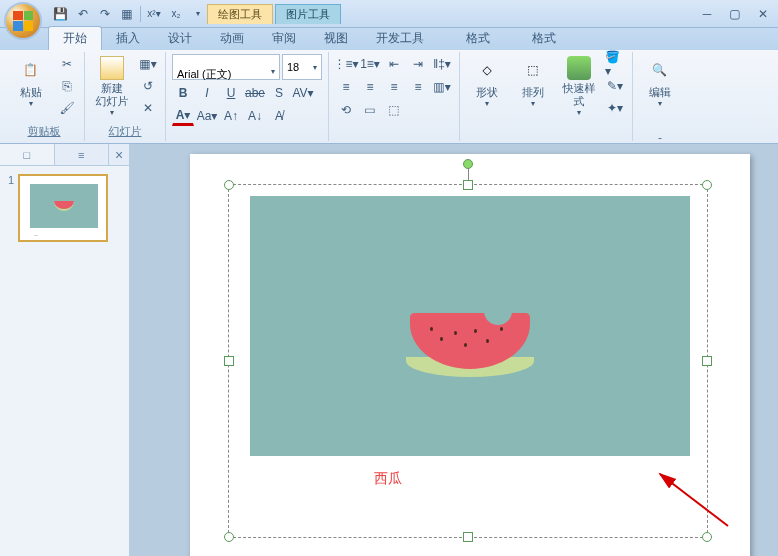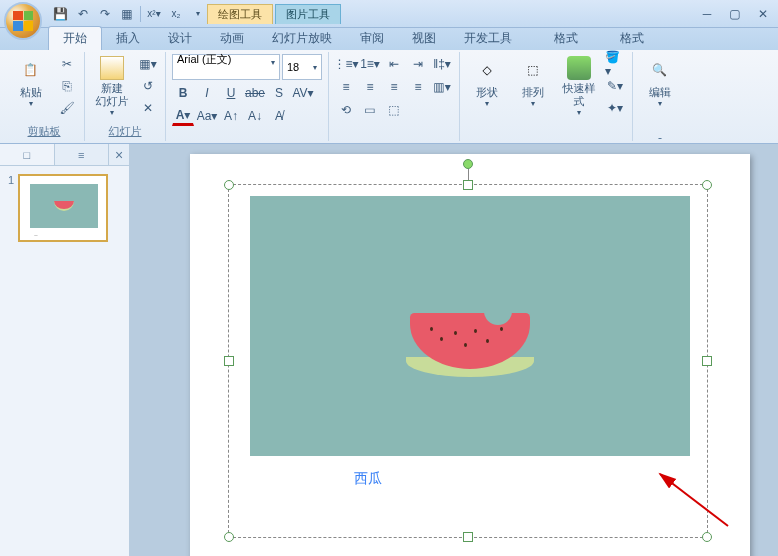--- a/index.html
+++ b/index.html
@@ -30,21 +30,21 @@
 .group { border-right: 1px solid #c5d6e8; padding: 2px 6px; display: flex; flex-direction: column; }
 .group-body { flex: 1; display: flex; align-items: flex-start; gap: 4px; }
 .group-label { text-align: center; font-size: 11px; color: #5a7a9a; padding-top: 2px; position: relative; text-decoration: underline; }
 .big-btn { display: flex; flex-direction: column; align-items: center; width: 42px; padding: 2px; cursor: pointer; }
 .big-btn .ico { width: 28px; height: 28px; margin-bottom: 2px; display: flex; align-items: center; justify-content: center; }
 .big-btn .lbl { font-size: 11px; color: #3b5a7a; text-align: center; line-height: 1.2; }
 .big-btn .arrow { font-size: 8px; color: #3b5a7a; }
 .col { display: flex; flex-direction: column; gap: 2px; }
 .row { display: flex; gap: 2px; align-items: center; }
 .small-btn { width: 22px; height: 20px; border: 1px solid transparent; display: flex; align-items: center; justify-content: center; cursor: pointer; font-size: 12px; color: #3b5a7a; }
-.font-combo { width: 108px; height: 20px; border: 1px solid #abc0d8; background: #fff; font-size: 11px; padding: 12px 4px; display: flex; align-items: flex-end; justify-content: space-between; }
+.font-combo { width: 108px; height: 20px; border: 1px solid #abc0d8; background: #fff; font-size: 11px; padding: 12px 4px; display: flex; align-items: flex-start; justify-content: space-between; }
 .size-combo { width: 40px; height: 20px; border: 1px solid #abc0d8; background: #fff; font-size: 11px; padding: 12px 4px; display: flex; align-items: center; justify-content: space-between; }
 .combo-arrow { font-size: 8px; color: #3b5a7a; }
 
 
 .workarea { display: flex; height: 412px; }
 .thumbpane { width: 130px; background: #eef3fa; border-right: 1px solid #b8ccdf; display: flex; flex-direction: column; }
 .thumbpane-tabs { height: 22px; display: flex; background: #e4edf7; border-bottom: 1px solid #b8ccdf; }
 .thumb-tab { flex: 1; font-size: 11px; display: flex; align-items: center; justify-content: center; color: #5a7a9a; border-right: 1px solid #b8ccdf; }
 .thumb-tab.active { background: #eef3fa; }
 .thumb-close { width: 20px; display: flex; align-items: center; justify-content: center; color: #5a7a9a; cursor: pointer; font-size: 14px; }
@@ -61,21 +61,21 @@
 .selection-box { position: absolute; top: 30px; left: 38px; width: 480px; height: 354px; border: 1px dashed #888; }
 .handle { position: absolute; width: 10px; height: 10px; border: 1px solid #5a9a5a; border-radius: 50%; background: #fff; }
 .handle.rot { background: #8ada6a; top: -26px; left: calc(50% - 5px); }
 .rot-line { position: absolute; top: -16px; left: 50%; width: 1px; height: 16px; background: #888; }
 .img-box { position: absolute; top: 42px; left: 60px; width: 440px; height: 260px; background: #8ab8b4; display: flex; align-items: center; justify-content: center; }
 .melon { width: 120px; height: 56px; position: relative; margin-top: 30px; }
 .melon-flesh { width: 100%; height: 100%; background: #e85a68; border-radius: 6px 6px 80px 80px / 6px 6px 60px 60px; position: relative; }
 .melon-flesh::after { content: ''; position: absolute; top: -2px; right: 18px; width: 28px; height: 14px; background: #8ab8b4; border-radius: 0 0 14px 14px; }
 .melon-rind { position: absolute; bottom: -8px; left: -4px; width: 128px; height: 20px; background: #c8dc9a; border-radius: 0 0 80px 80px / 0 0 20px 20px; }
 .seed { position: absolute; width: 3px; height: 4px; background: #4a2a1a; border-radius: 50%; }
-.caption { position: absolute; top: 316px; left: 164px; font-size: 14px; color: #3b82f6; }
+.caption { position: absolute; top: 316px; left: 184px; font-size: 14px; color: #ef4444; }
 .arrow-annot { position: absolute; bottom: 20px; right: 40px; }
 
 </style>
 </head>
 <body>
 
 <div class="titlebar">
   <div class="office-btn">
     <div class="office-logo">
         <span></span>
@@ -103,21 +103,20 @@
     <div class="win-btn">▢</div>
     <div class="win-btn">✕</div>
   </div>
 </div>
 
 <div class="tabs">
   <div class="tab active">开始</div>
   <div class="tab">插入</div>
   <div class="tab">设计</div>
   <div class="tab">动画</div>
-  <div class="tab">幻灯片放映</div>
   <div class="tab">审阅</div>
   <div class="tab">视图</div>
   <div class="tab">开发工具</div>
   <div class="tab" style="margin-left:14px;">格式</div>
   <div class="tab" style="margin-left:14px;">格式</div>
 </div>
 
 <div class="ribbon">
 
   <div class="group">

